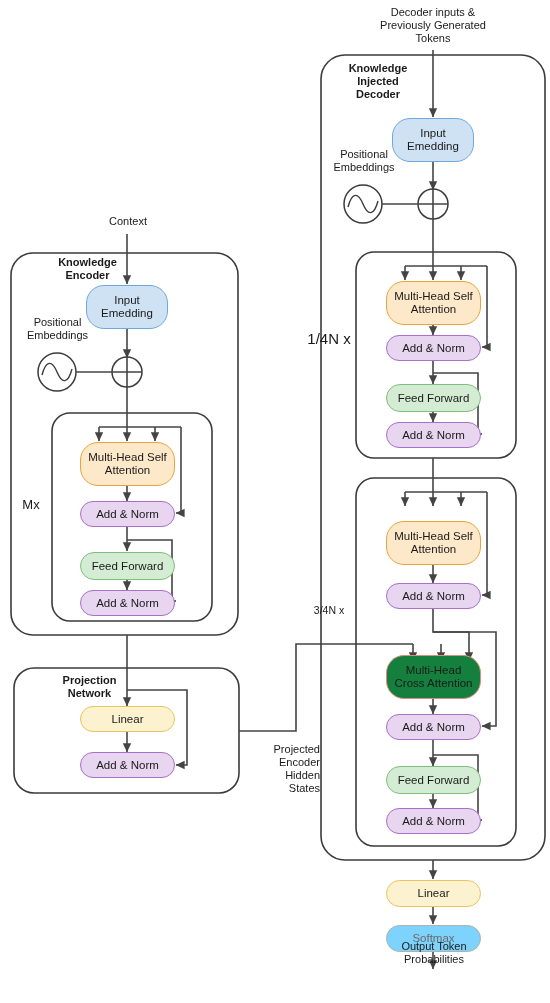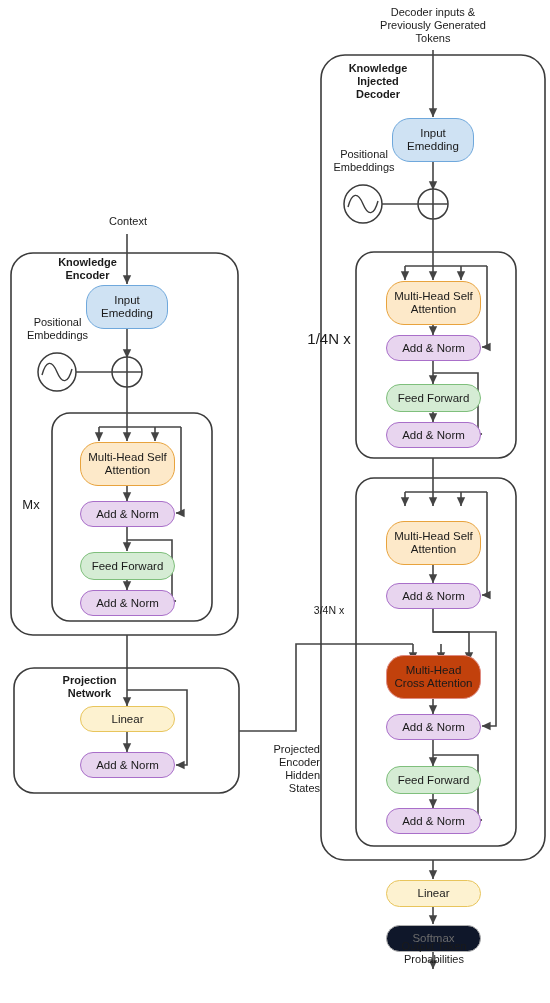--- a/index.html
+++ b/index.html
@@ -192,24 +192,24 @@
   <div class="node" style="left:386px; top:281px; width:95px; height:44px; background:#fde9c9; border-color:#e8a33d;">Multi-Head Self
 Attention</div>
   <div class="node" style="left:386px; top:335px; width:95px; height:26px; background:#e8d5ef; border-color:#a96fc9;">Add &amp; Norm</div>
   <div class="node" style="left:386px; top:384px; width:95px; height:28px; background:#d5ecd4; border-color:#7fbf7c;">Feed Forward</div>
   <div class="node" style="left:386px; top:422px; width:95px; height:26px; background:#e8d5ef; border-color:#a96fc9;">Add &amp; Norm</div>
 
   <div class="lbl" style="left:306px; top:604px; width:46px; font-size:10.5px;">3/4N x</div>
   <div class="node" style="left:386px; top:521px; width:95px; height:44px; background:#fde9c9; border-color:#e8a33d;">Multi-Head Self
 Attention</div>
   <div class="node" style="left:386px; top:583px; width:95px; height:26px; background:#e8d5ef; border-color:#a96fc9;">Add &amp; Norm</div>
-  <div class="node" style="left:386px; top:655px; width:95px; height:44px; background:#c2410c; border-color:#e08b82;">Multi-Head
+  <div class="node" style="left:386px; top:655px; width:95px; height:44px; background:#15803d; border-color:#e08b82;">Multi-Head
 Cross Attention</div>
   <div class="node" style="left:386px; top:714px; width:95px; height:26px; background:#e8d5ef; border-color:#a96fc9;">Add &amp; Norm</div>
   <div class="node" style="left:386px; top:766px; width:95px; height:28px; background:#d5ecd4; border-color:#7fbf7c;">Feed Forward</div>
   <div class="node" style="left:386px; top:808px; width:95px; height:26px; background:#e8d5ef; border-color:#a96fc9;">Add &amp; Norm</div>
 
   <div class="node" style="left:386px; top:880px; width:95px; height:27px; background:#fdf2d0; border-color:#e8c55c;">Linear</div>
-  <div class="node" style="left:386px; top:925px; width:95px; height:27px; background:#0f172a; border-color:#b0b0b0; color:#6b6b6b;">Softmax</div>
+  <div class="node" style="left:386px; top:925px; width:95px; height:27px; background:#7dd3fc; border-color:#b0b0b0; color:#6b6b6b;">Softmax</div>
   <div class="lbl" style="left:378px; top:940px; width:112px;">Output Token
 Probabilities</div>
 
 </div>
 
 </body></html>

